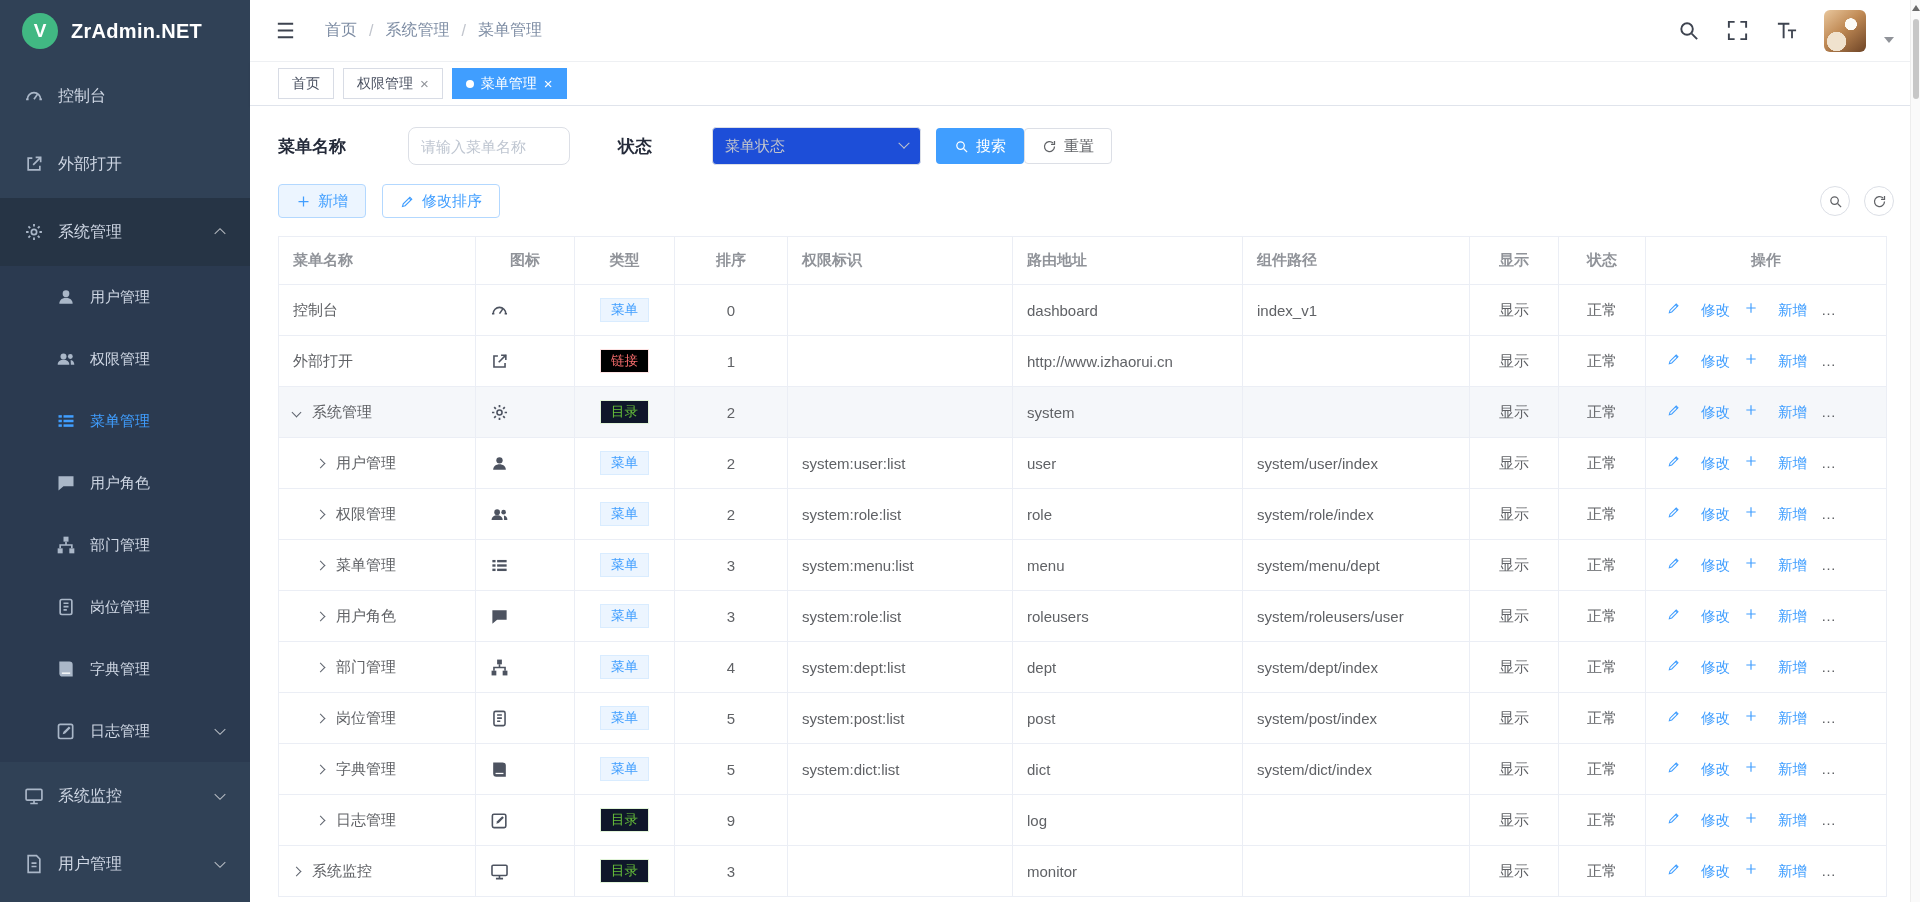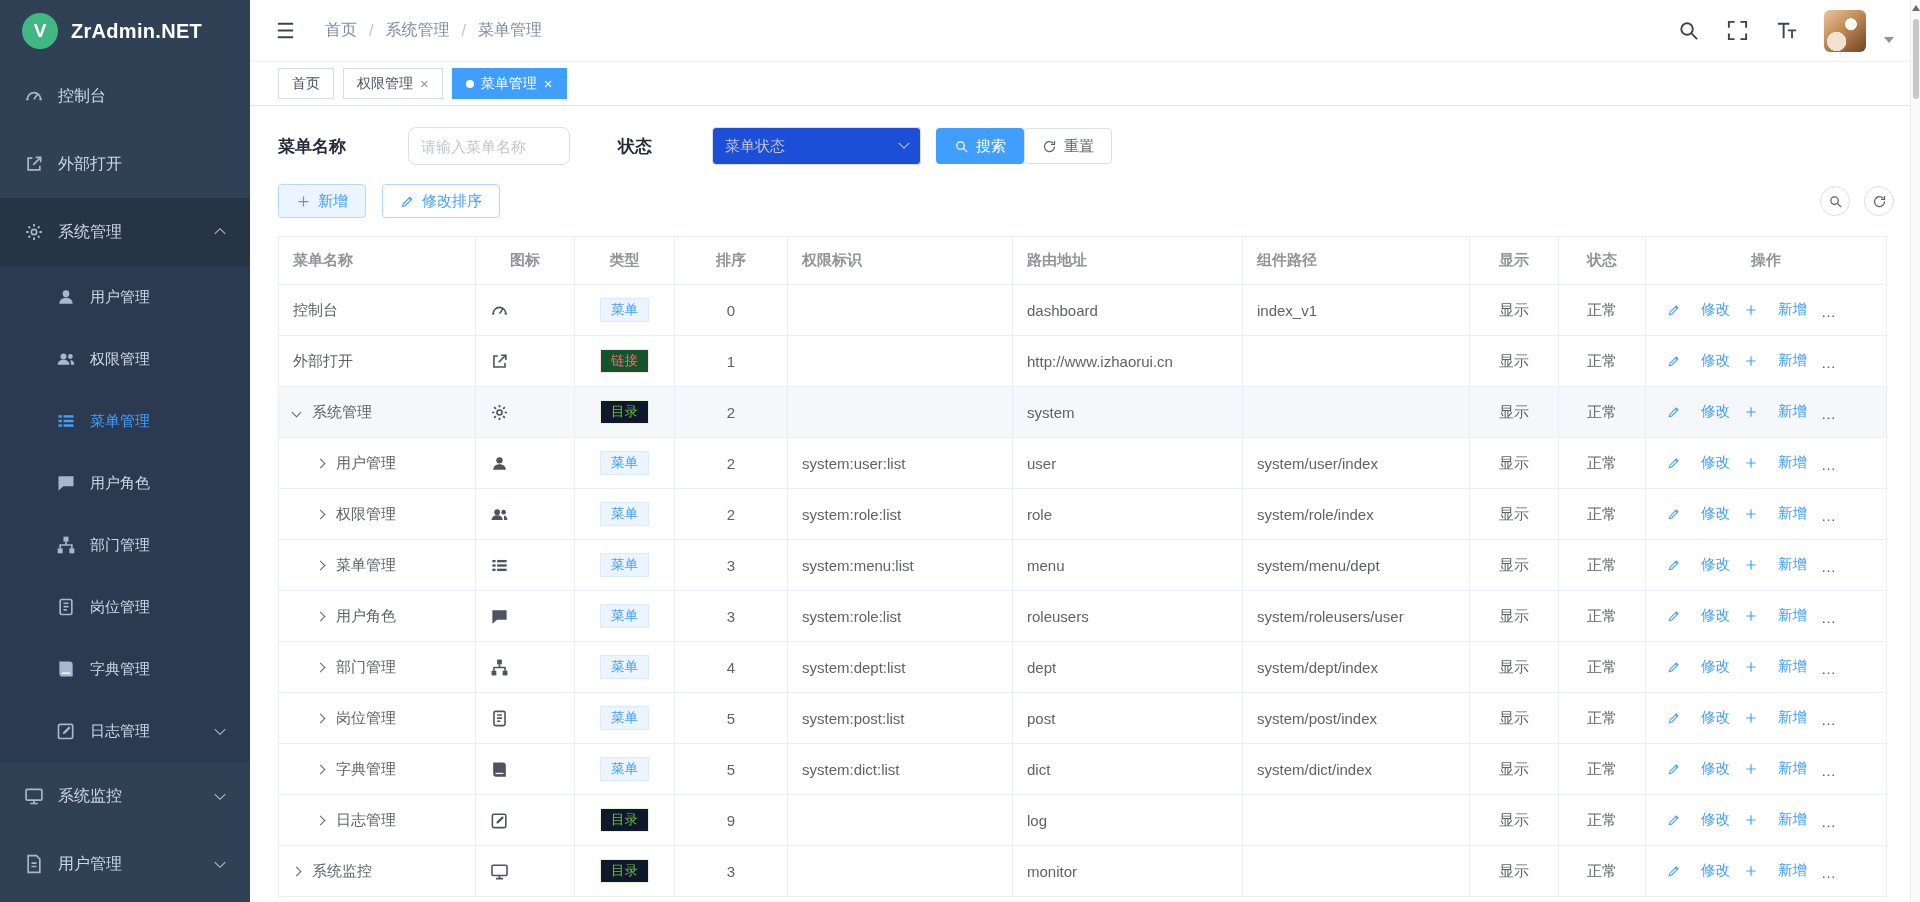--- a/index.html
+++ b/index.html
@@ -79,24 +79,24 @@
   td.tc{text-align:center}
   tr.hl td{background:#f5f7fa}
   .namecell{display:flex;align-items:center}
   .namecell.lv1{margin-left:24px}
   .chev{display:inline-block;width:7px;height:7px;border-right:1.5px solid #5e646e;border-bottom:1.5px solid #5e646e;margin-right:12px;flex-shrink:0;cursor:pointer}
   .chev.down{transform:rotate(45deg)}
   .chev.right{transform:rotate(-45deg)}
   .t-ic{width:19px;height:19px;color:#4d5360;vertical-align:middle}
   .tag{display:inline-block;height:24px;line-height:22px;padding:0 10px;border-radius:0;font-size:13.5px;border:1px solid transparent}
   .tag.blue{background:#ecf5ff;border-color:#d9ecff;color:#409eff}
-  .tag.red{background:#14532d;border-color:#fde2e2;color:#f56c6c}
+  .tag.red{background:#000000;border-color:#fde2e2;color:#f56c6c}
   .tag.green{background:#0f172a;border-color:#e1f3d8;color:#67c23a}
   td.ops{text-align:center}
-  .op{color:#409eff;text-decoration:none;display:inline-flex;align-items:center;gap:20px;margin:0 7px;font-size:14.5px;cursor:pointer}
+  .op{color:#409eff;text-decoration:none;display:inline-flex;align-items:flex-start;gap:20px;margin:0 7px;font-size:14.5px;cursor:pointer}
   .op-ic{width:14px;height:14px}
 
   
   .pagescroll{position:absolute;right:0;top:0;width:10px;height:902px;background:#fafafa;border-left:1px solid #ededed}
   .ps-up{width:0;height:0;border-left:4px solid transparent;border-right:4px solid transparent;border-bottom:6px solid #6b6b6b;margin:5px auto 0}
   .ps-thumb{width:6px;height:80px;background:#c7c7c7;border-radius:3px;margin:8px auto 0}
 
   svg{display:block}
 </style>
 </head>

